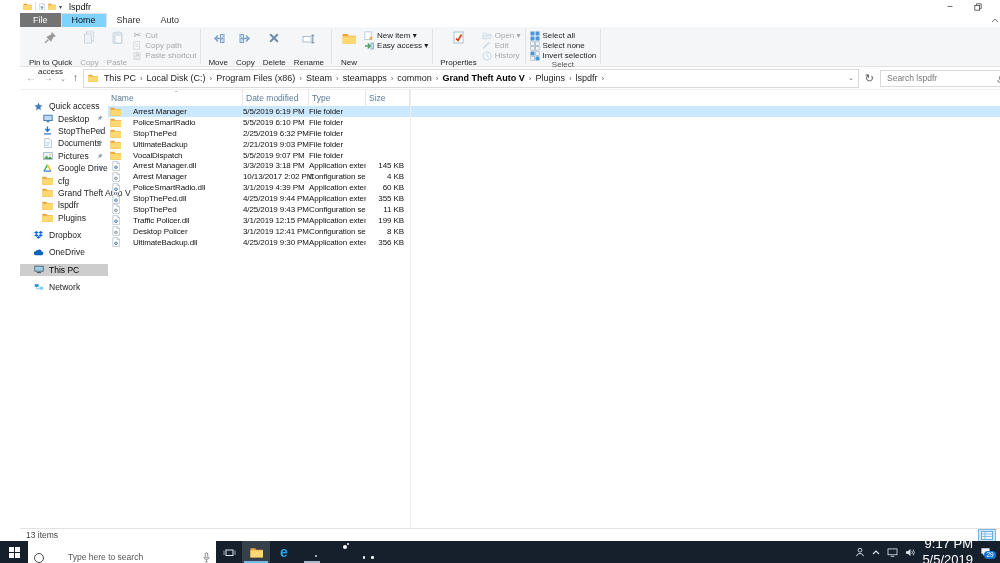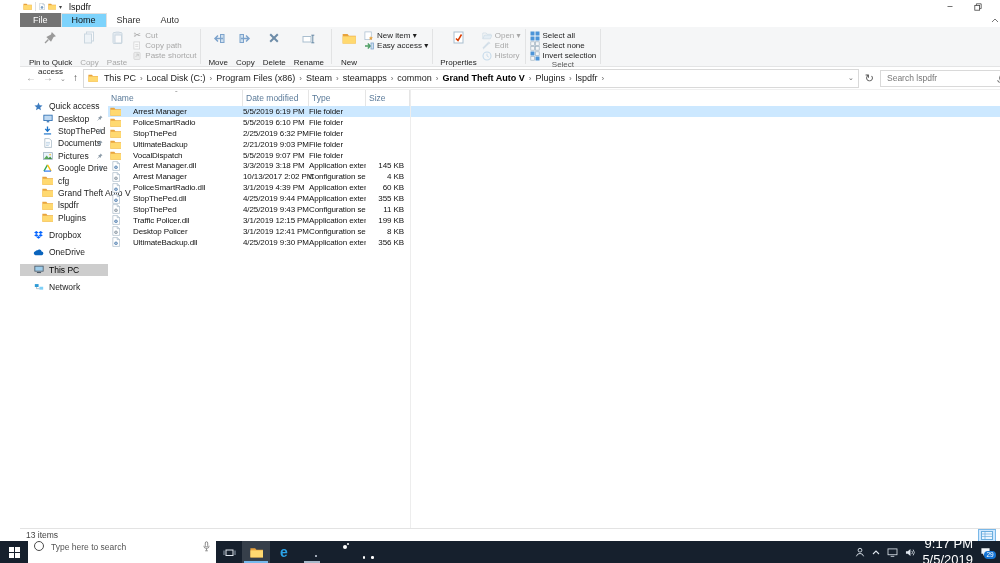--- a/index.html
+++ b/index.html
@@ -83,21 +83,21 @@
   
   .statusbar{height:13px;display:flex;align-items:center;padding:0 6px;font-size:8.5px;color:#444;border-top:1px solid #e3e3e3;box-sizing:border-box;}
   .viewtoggles{margin-left:auto;display:flex;gap:3px;align-items:center;}
   .vt{width:16px;height:11px;display:flex;align-items:center;justify-content:center;}
   .vt.selected{background:#cfe8ff;outline:1px solid #7ab8e8;}
   
   .taskbar{position:absolute;bottom:0;left:0;width:1000px;height:22px;background:#16202d;display:flex;align-items:stretch;color:#e8eef5;}
   .startbtn{width:28px;display:flex;align-items:center;justify-content:center;}
   .winlogo{width:11px;height:11px;display:grid;grid-template-columns:5px 5px;grid-template-rows:5px 5px;gap:1px;}
   .winlogo i{background:#fff;display:block;}
-  .tsearch{width:176px;background:#fff;display:flex;align-items:flex-start;padding:0 6px;gap:5px;}
+  .tsearch{width:176px;background:#fff;display:flex;align-items:flex-end;padding:0 6px;gap:22px;}
   .cortana{width:8px;height:8px;border:1.5px solid #4a4a4a;border-radius:50%;flex:none;}
   .tsearch input{border:0;outline:0;flex:1;min-width:0;font-size:8.5px;font-family:inherit;color:#555;background:transparent;}
   .tsearch input::placeholder{color:#555;}
   .tbtn{width:26px;display:flex;align-items:center;justify-content:center;}
   .apps{display:flex;}
   .app{width:28px;display:flex;align-items:center;justify-content:center;position:relative;}
   .app.active{background:rgba(255,255,255,.14);}
   .app.active::after{content:"";position:absolute;bottom:0;left:2px;right:2px;height:2px;background:#76b9ed;}
   .app.running::after{content:"";position:absolute;bottom:0;left:6px;right:6px;height:2px;background:#a7b8c9;}
   .edgeE{font-size:14px;font-weight:bold;color:#2ba3e8;line-height:1;}

